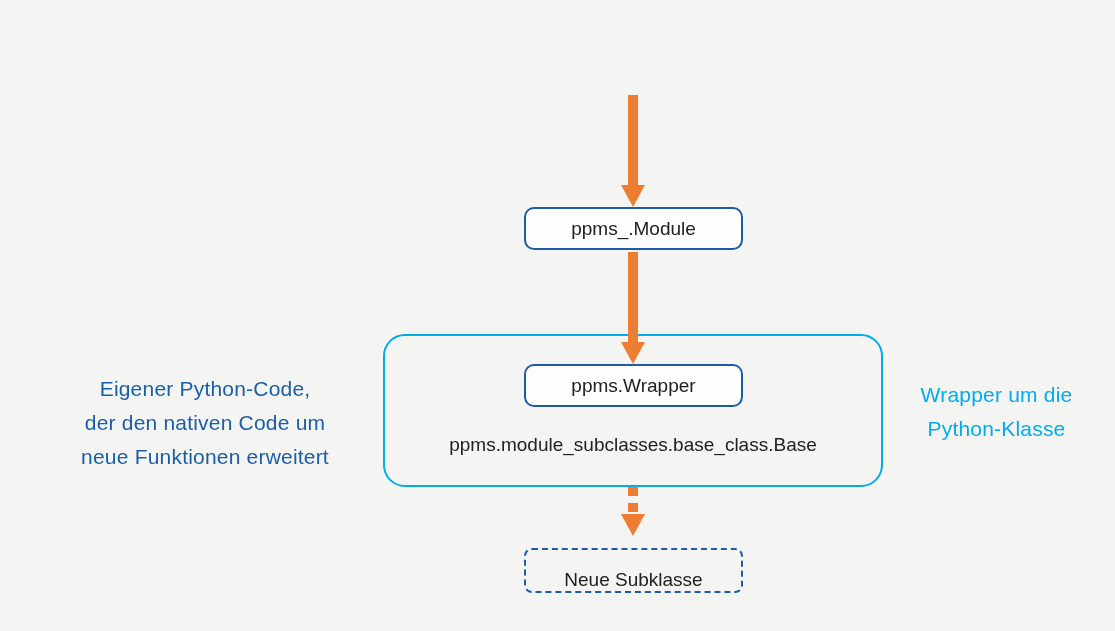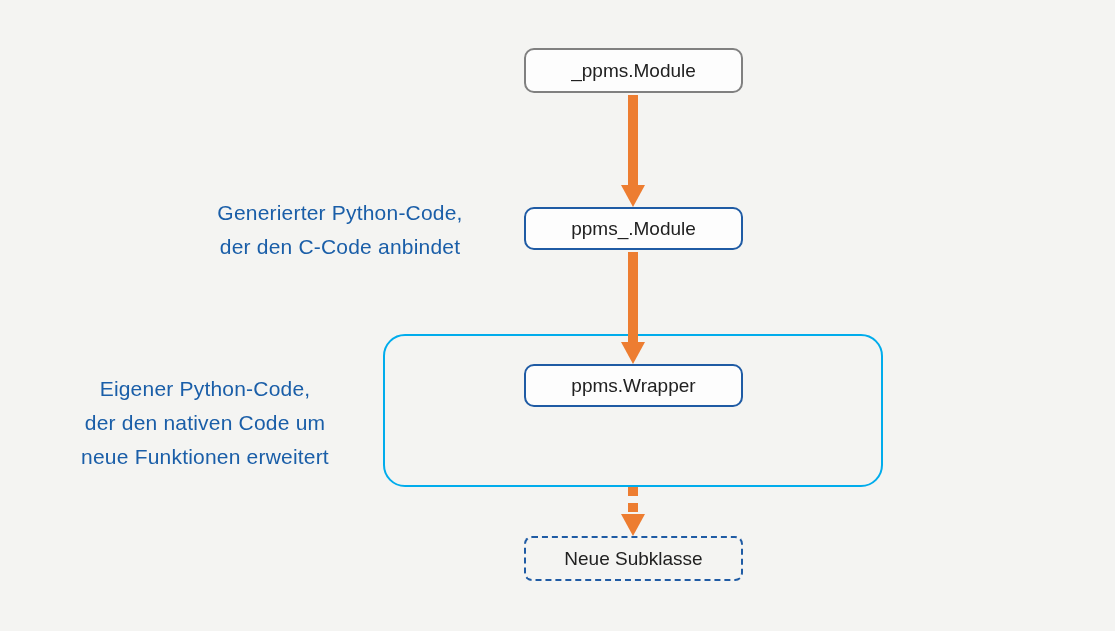--- a/index.html
+++ b/index.html
@@ -100,55 +100,53 @@
     border-right:12px solid transparent;
     border-top:22px solid var(--orange);
     left:-7px;
   }
 </style>
 </head>
 <body>
 
 <div class="stage">
 
-  <div class="node" style="left:524px;top:48px;">
-    <span>_ppms.Module</span>
-  </div>
 
   <div class="arrow" style="left:628px;top:95px;">
     <div class="shaft" style="top:0;height:90px;"></div>
     <div class="head" style="top:90px;"></div>
   </div>
 
-  <div class="lbl lbl-blue" style="left:160px;top:196px;width:360px;">Generierter Python-Code,
-der den C-Code anbindet</div>
   <div class="node node-blue" style="left:524px;top:207px;height:43px;">
     <span>ppms_.Module</span>
   </div>
 
   <div class="arrow" style="left:628px;top:252px;">
     <div class="shaft" style="top:0;height:90px;"></div>
     <div class="head" style="top:90px;"></div>
   </div>
 
   <div class="container-box"></div>
 
   <div class="lbl lbl-blue" style="left:20px;top:372px;width:370px;">Eigener Python-Code,
 der den nativen Code um
 neue Funktionen erweitert</div>
 
   <div class="node node-blue" style="left:524px;top:364px;height:43px;">
     <span>ppms.Wrapper</span>
   </div>
 
+  <div class="base-path">ppms.module_subclasses.base_class.Base</div>
 
+  <div class="lbl lbl-cyan" style="left:884px;top:378px;width:225px;">Wrapper um die
+Python-Klasse</div>
 
   <div class="arrow" style="left:628px;top:487px;">
     <div class="dash" style="top:0;"></div>
     <div class="dash" style="top:16px;"></div>
     <div class="head" style="top:27px;"></div>
   </div>
 
-  <div class="node node-dashed" style="left:524px;top:536px;">
+  <div class="node node-dashed" style="left:524px;top:548px;align-items:flex-end;">
     <span>Neue Subklasse</span>
   </div>
 
 </div>
 
 </body></html>

